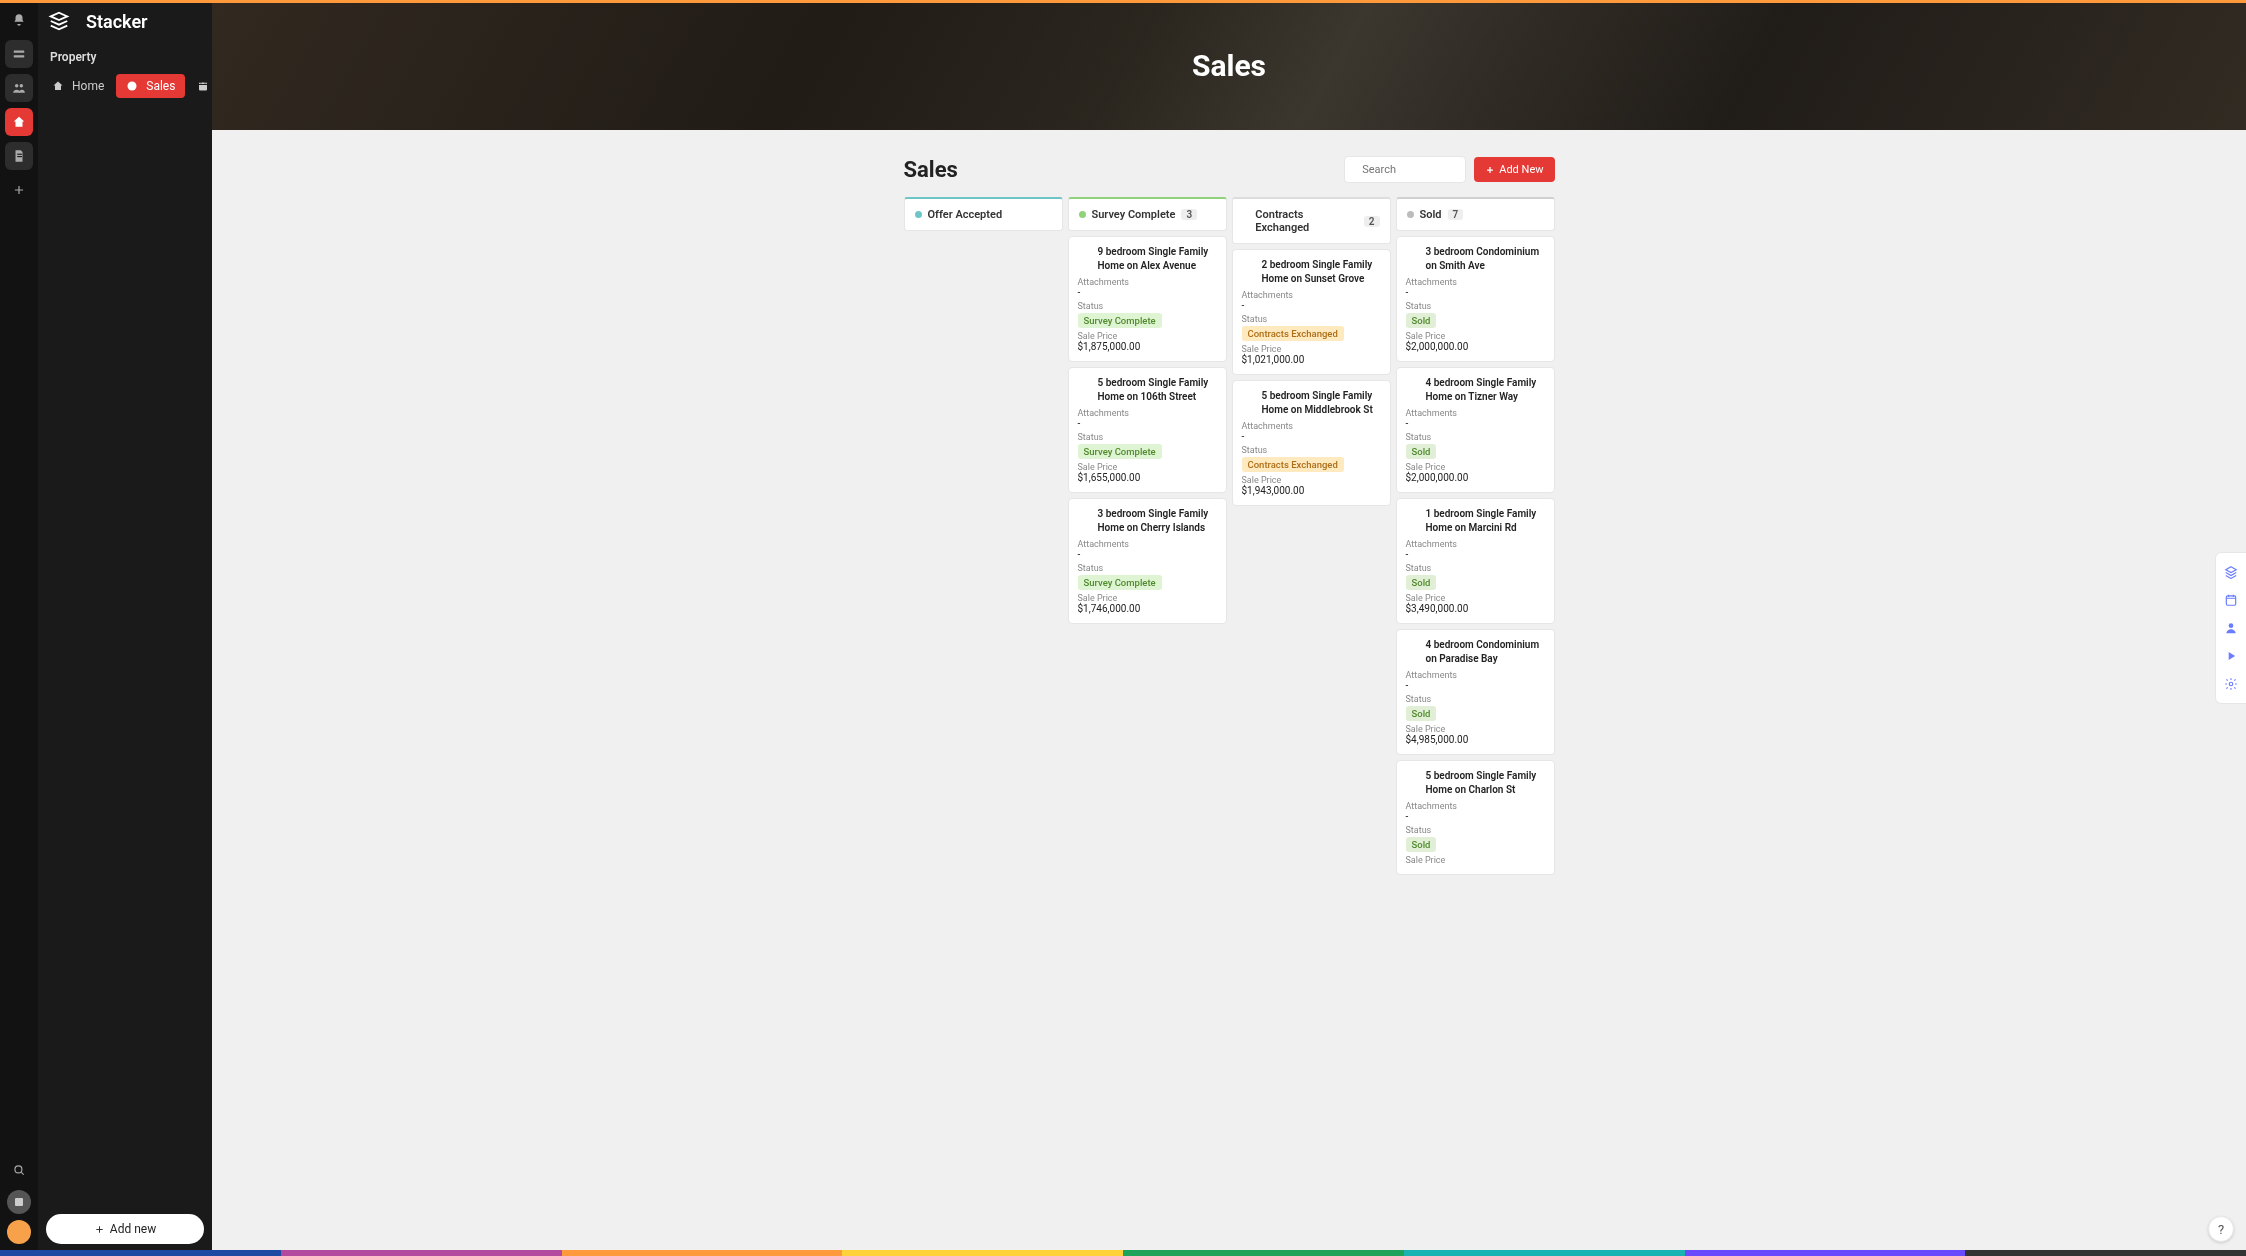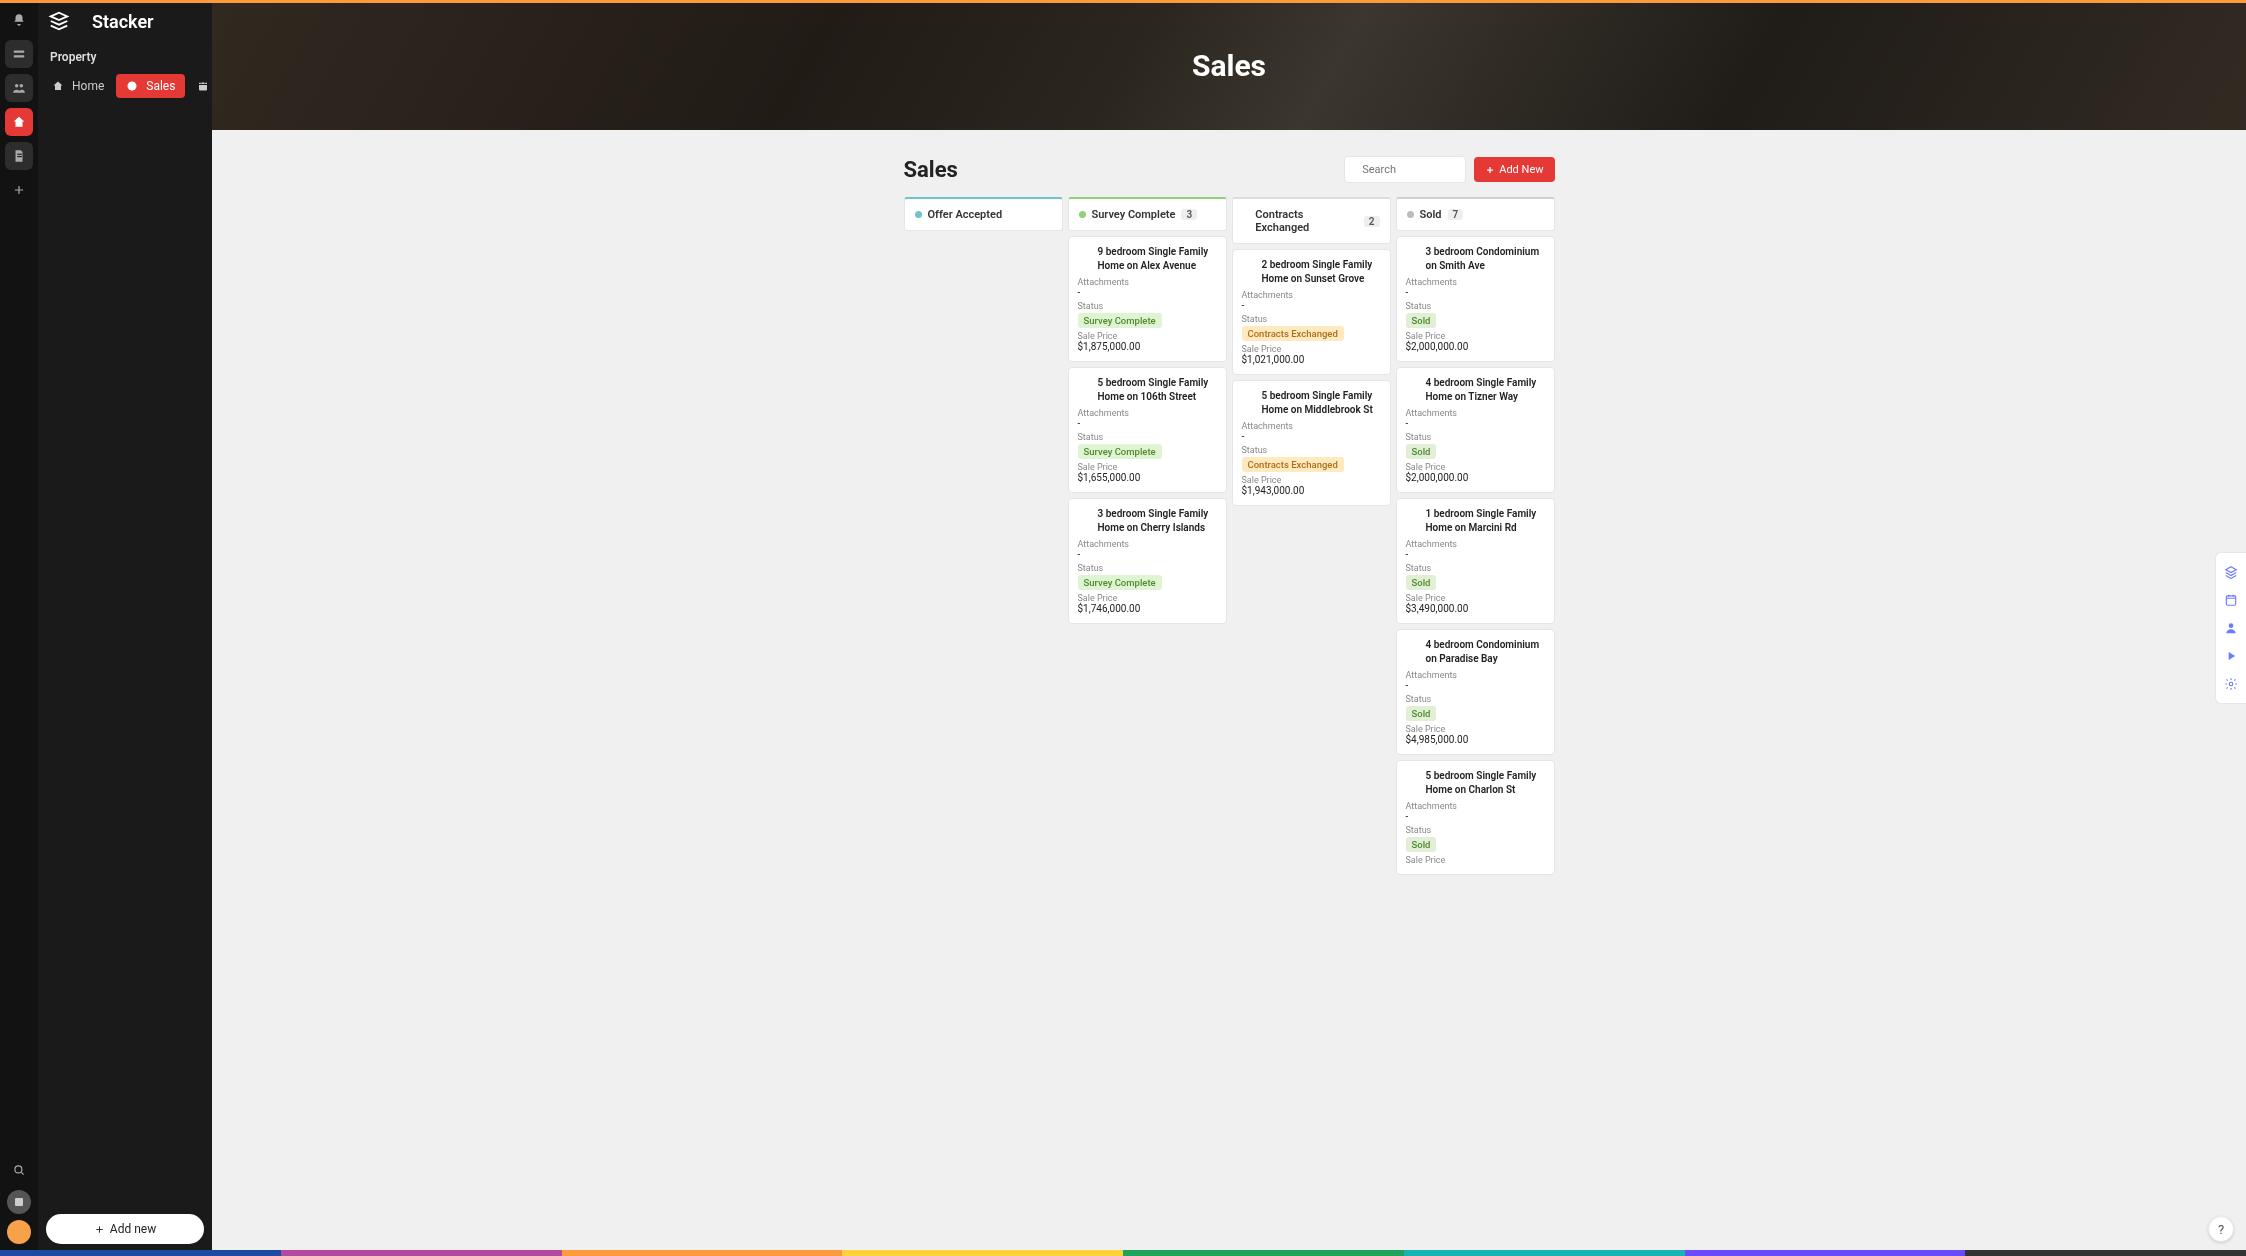--- a/index.html
+++ b/index.html
@@ -27,21 +27,21 @@
   .rail .rail-item{width:28px;height:28px;border-radius:6px;display:flex;align-items:center;justify-content:center;color:#aaa;cursor:pointer;}
   .rail .rail-item.active{background:var(--red);color:#fff;}
   .rail .rail-item svg{width:14px;height:14px;}
   .rail .rail-item.square{background:#2d2d2d;}
   .rail-spacer{flex:1;}
   .rail .avatar{width:24px;height:24px;border-radius:50%;background:#f7a24a;}
   .rail .small-grey{width:24px;height:24px;border-radius:50%;background:#555;display:flex;align-items:center;justify-content:center;}
 
   
   .sidebar{width:var(--sidebarW);background:var(--bg-dark);color:#ddd;display:flex;flex-direction:column;flex-shrink:0;}
-  .logo{display:flex;align-items:center;gap:22px;padding:10px 10px;color:#fff;font-weight:600;font-size:18px;}
+  .logo{display:flex;align-items:center;gap:16px;padding:10px 10px;color:#fff;font-weight:600;font-size:18px;}
   .logo svg{width:22px;height:22px;}
   .workspace-name{padding:8px 12px 10px;font-weight:600;font-size:12px;}
   .nav{display:flex;gap:2px;padding:0 4px;}
   .nav-item{display:flex;align-items:center;gap:8px;padding:5px 10px;border-radius:4px;font-size:12px;color:#ccc;cursor:pointer;}
   .nav-item.active{background:var(--red);color:#fff;}
   .nav-item svg{width:12px;height:12px;flex-shrink:0;}
   .sidebar-spacer{flex:1;}
   .add-new-pill{margin:0 8px 12px;background:#fff;color:#222;border-radius:18px;padding:8px 0;font-size:12px;display:flex;align-items:center;justify-content:center;gap:5px;cursor:pointer;}
 
   

